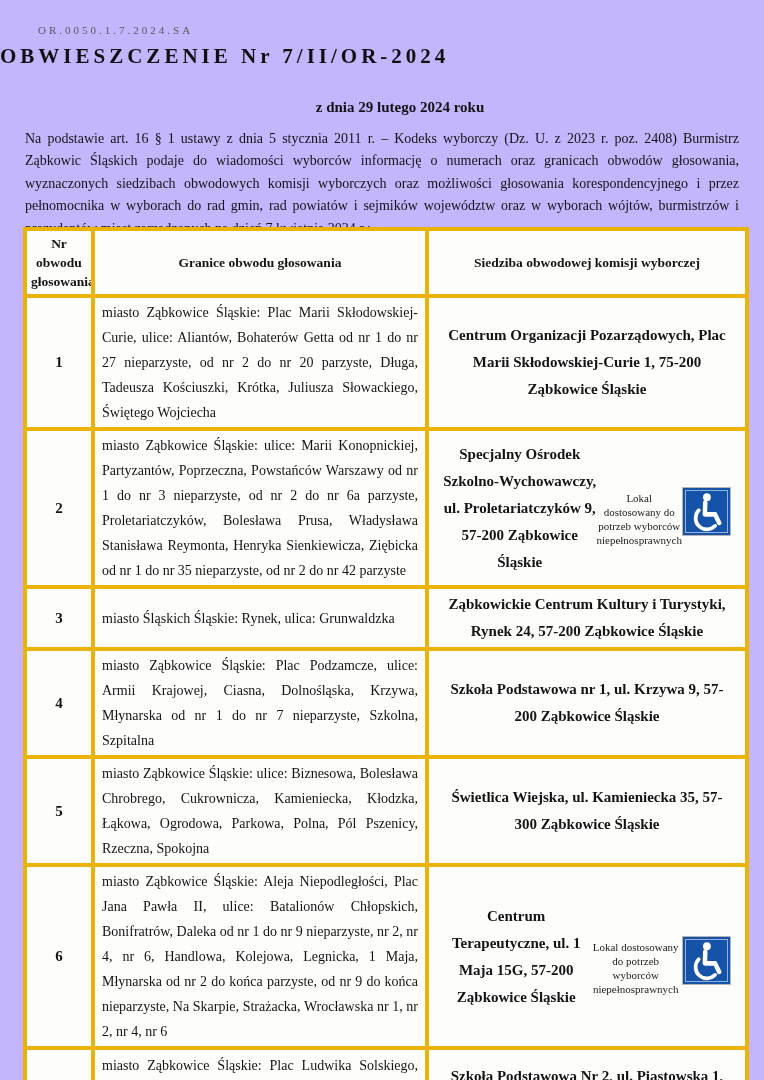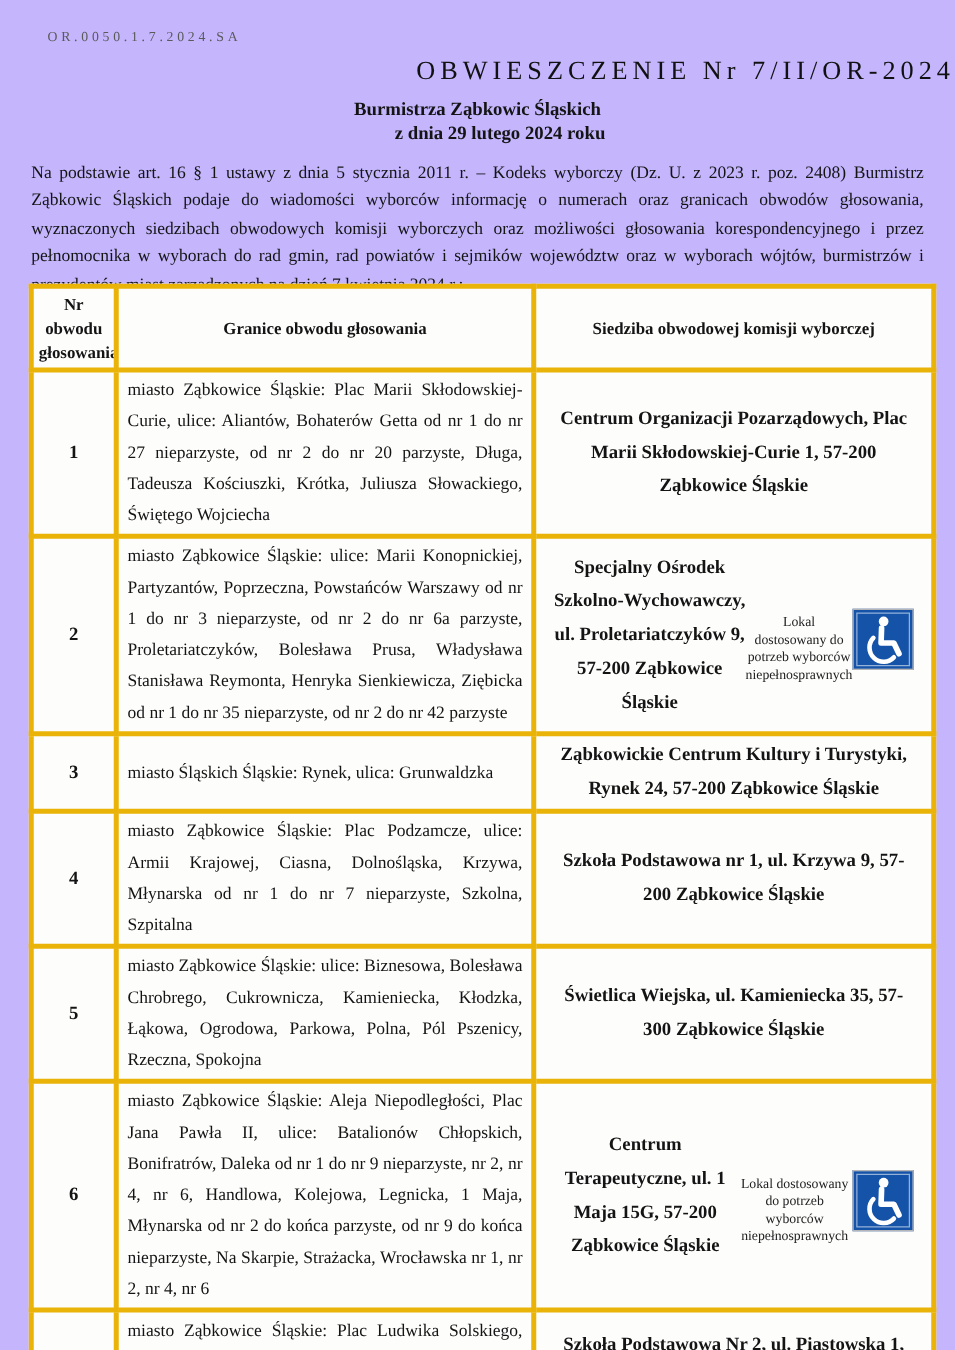--- a/index.html
+++ b/index.html
@@ -12,22 +12,22 @@
     font-family:"Liberation Serif","DejaVu Serif",serif;
     overflow:hidden;
     box-sizing:border-box;
   }
   .refnum{
     position:absolute;top:24px;left:38px;
     font-size:11px;letter-spacing:3px;color:#5a5a5a;
   }
   .title{
     position:absolute;top:44px;left:0;right:0;
-    margin:0;text-align:right;
-    font-size:21px;font-weight:normal;letter-spacing:4px;
+    margin:0;text-align:left;
+    font-size:21px;font-weight:bold;letter-spacing:4px;
     color:#111;
   }
   .sub1{position:absolute;top:80px;left:0;right:0;text-align:center;font-size:15px;font-weight:bold;}
   .sub2{position:absolute;top:99px;left:0;right:0;text-align:center;font-size:15px;font-weight:bold;padding-left:36px;}
   .intro{
     position:absolute;top:128px;left:25px;width:714px;
     margin:0;font-size:14px;line-height:22.4px;text-align:justify;
   }
   table.obwody{
     position:absolute;top:227px;left:23px;
@@ -74,21 +74,20 @@
   tr.r7 td.cgra{vertical-align:top;padding-top:3px;}
 </style>
 </head>
 <body>
 
 <div class="page">
 
   <div class="refnum">OR.0050.1.7.2024.SA</div>
 
   <h1 class="title">OBWIESZCZENIE Nr 7/II/OR-2024</h1>
-  <div class="sub1">Burmistrza Ząbkowic Śląskich</div>
   <div class="sub2">z dnia 29 lutego 2024 roku</div>
 
   <p class="intro">Na podstawie art. 16 § 1 ustawy z dnia 5 stycznia 2011 r. – Kodeks wyborczy (Dz. U. z 2023 r. poz. 2408) Burmistrz Ząbkowic Śląskich podaje do wiadomości wyborców informację o numerach oraz granicach obwodów głosowania, wyznaczonych siedzibach obwodowych komisji wyborczych oraz możliwości głosowania korespondencyjnego i przez pełnomocnika w wyborach do rad gmin, rad powiatów i sejmików województw oraz w wyborach wójtów, burmistrzów i prezydentów miast zarządzonych na dzień 7 kwietnia 2024 r.:</p>
 
   <table class="obwody">
     <colgroup>
         <col class="c1">
         <col class="c2">
         <col class="c3">
       </colgroup>
@@ -97,21 +96,21 @@
         <th>Nr obwodu głosowania</th>
         <th>Granice obwodu głosowania</th>
         <th>Siedziba obwodowej komisji wyborczej</th>
       </tr>
     </thead>
     <tbody>
       <tr class="r1">
         <td class="cnum">1</td>
         <td class="cgra">miasto Ząbkowice Śląskie: Plac Marii Skłodowskiej-Curie, ulice: Aliantów, Bohaterów Getta od nr 1 do nr 27 nieparzyste, od nr 2 do nr 20 parzyste, Długa, Tadeusza Kościuszki, Krótka, Juliusza Słowackiego, Świętego Wojciecha</td>
         <td class="csea">
-          <div class="seat">Centrum Organizacji Pozarządowych, Plac Marii Skłodowskiej-Curie 1, 57-200 Ząbkowice Śląskie</div>
+          <div class="seat">Centrum Organizacji Pozarządowych, Plac Marii Skłodowskiej-Curie 1, 75-200 Ząbkowice Śląskie</div>
         </td>
       </tr>
 
       <tr class="r2">
         <td class="cnum">2</td>
         <td class="cgra">miasto Ząbkowice Śląskie: ulice: Marii Konopnickiej, Partyzantów, Poprzeczna, Powstańców Warszawy od nr 1 do nr 3 nieparzyste, od nr 2 do nr 6a parzyste, Proletariatczyków, Bolesława Prusa, Władysława Stanisława Reymonta, Henryka Sienkiewicza, Ziębicka od nr 1 do nr 35 nieparzyste, od nr 2 do nr 42 parzyste</td>
         <td class="csea">
           <div class="acc-wrap">
             <div class="seat">Specjalny Ośrodek Szkolno-Wychowawczy, ul. Proletariatczyków 9, 57-200 Ząbkowice Śląskie</div>
             <div class="note">Lokal dostosowany do potrzeb wyborców niepełnosprawnych</div>

